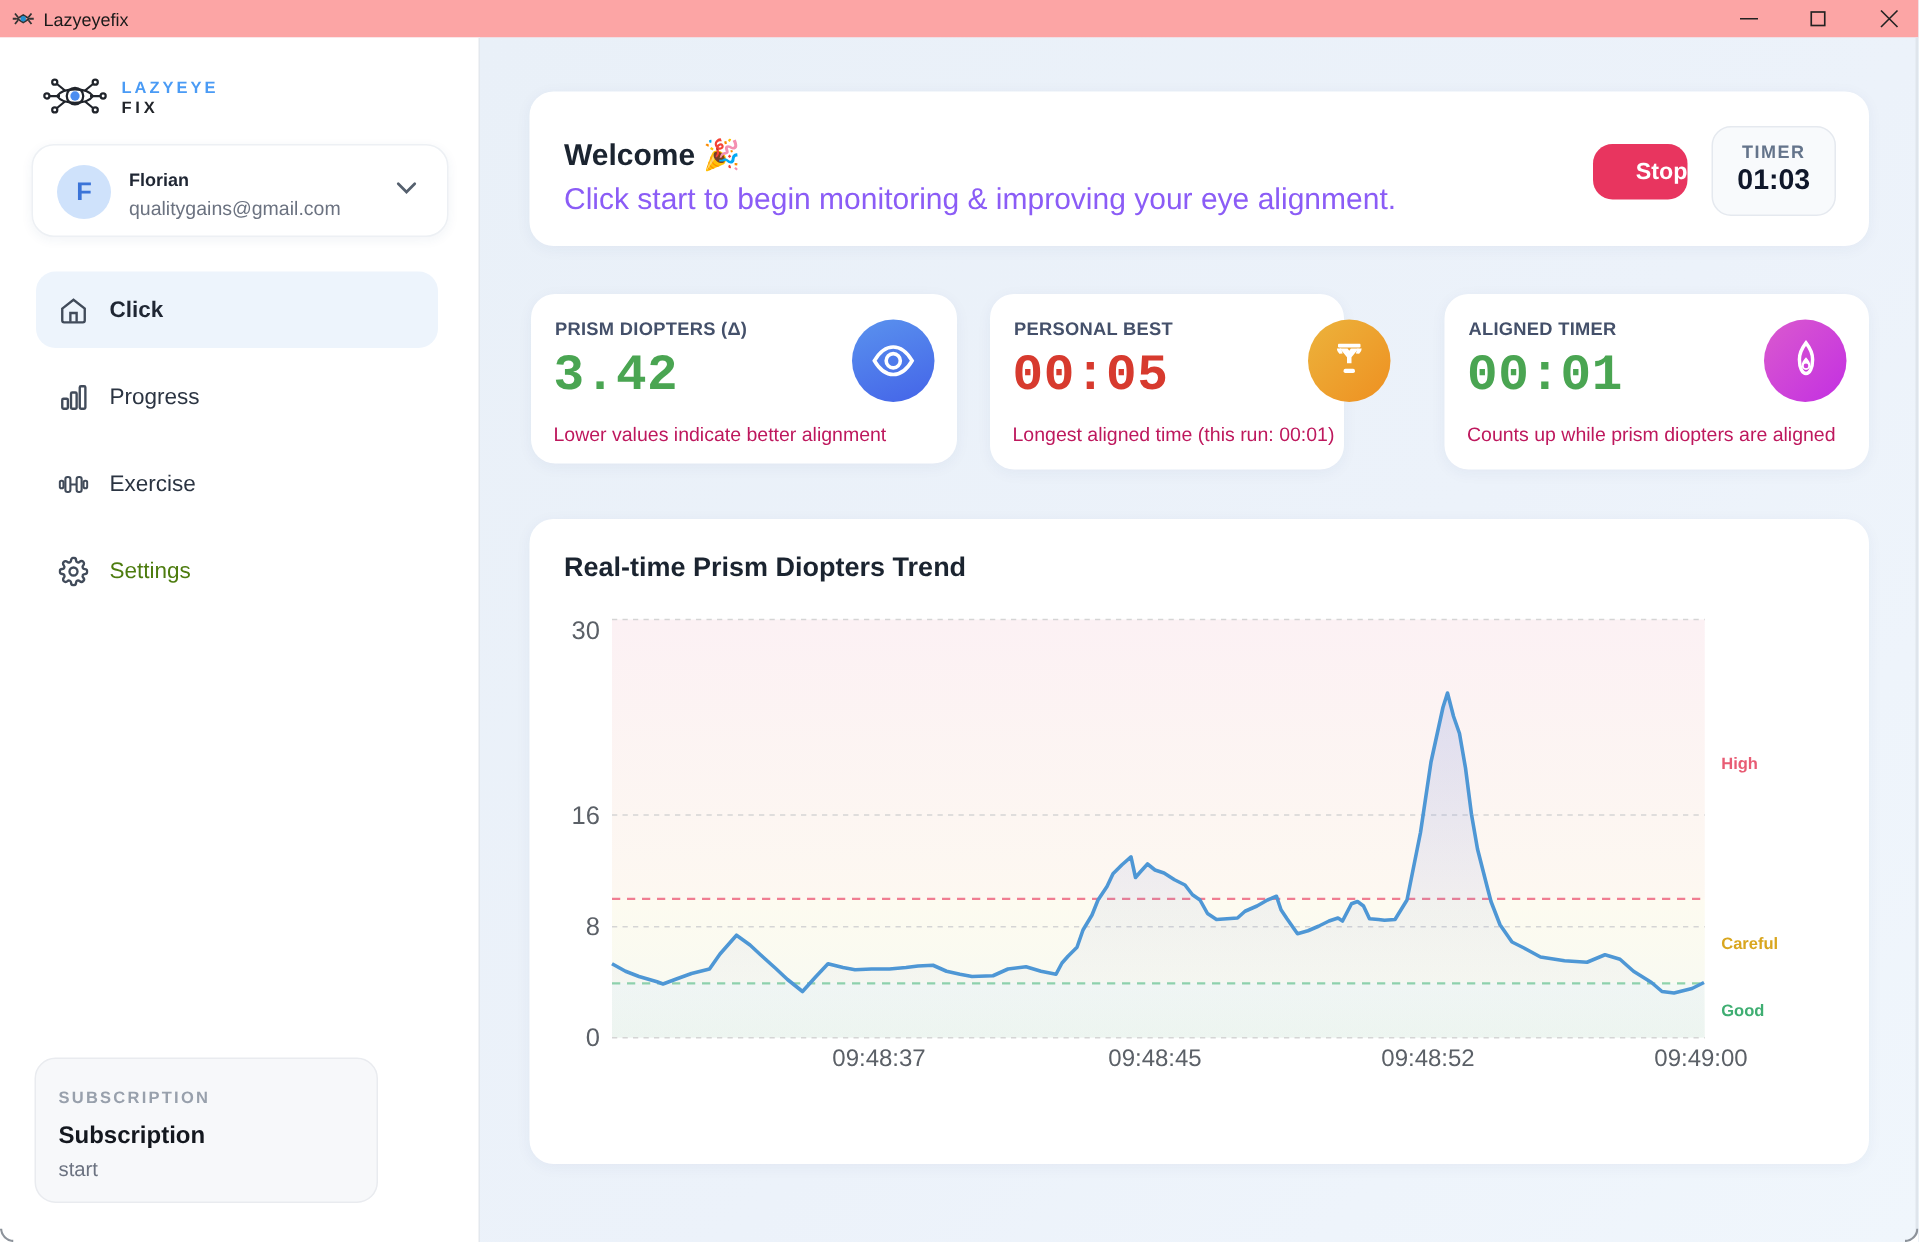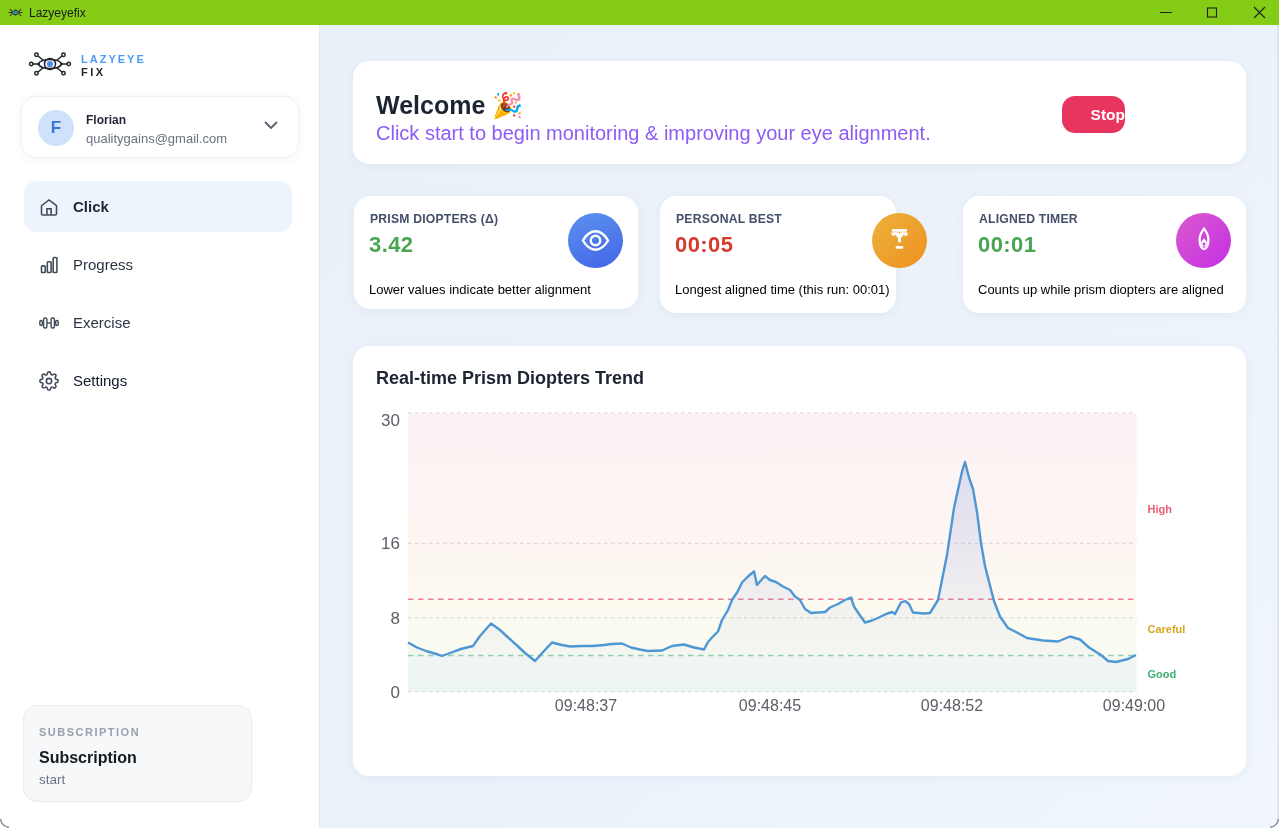--- a/index.html
+++ b/index.html
@@ -1,26 +1,26 @@
 <!DOCTYPE html>
 <html><head>
 <meta charset="utf-8">
 <style>
   * { margin:0; padding:0; box-sizing:border-box; }
   html,body { width:1279px; height:828px; overflow:hidden; }
   body { font-family:"Liberation Sans", sans-serif; position:relative; background:#eef3fa; }
-  #titlebar { position:absolute; left:0; top:0; width:1279px; height:25px; background:#84cc16; }
+  #titlebar { position:absolute; left:0; top:0; width:1279px; height:25px; background:#fca5a5; }
   #titlebar .tname { position:absolute; left:29px; top:6px; font-size:12px; color:#1a1a1a; }
   .winbtn { position:absolute; top:0; width:14px; height:25px; color:#222; }
   #sidebar { position:absolute; left:0; top:25px; width:320px; height:803px; background:#ffffff; border-right:1px solid #e3e8ee; }
   #main { position:absolute; left:320px; top:25px; width:959px; height:803px; background:linear-gradient(135deg,#e9f0f8 0%,#ecf2fa 55%,#f0f6fc 100%); }
   .card { position:absolute; background:#fff; border-radius:16px; box-shadow:0 2px 10px rgba(30,60,120,0.05); }
   .slabel { font-size:12.2px; font-weight:bold; color:#44506a; letter-spacing:0.2px; }
-  .subt { font-size:13px; color:#000000; }
-  .sval { font-size:22px; font-weight:bold; line-height:1; letter-spacing:0.4px; }
+  .subt { font-size:13px; color:#be185d; }
+  .sval { font-size:34px; font-weight:bold; line-height:1; letter-spacing:0.4px;font-family:Liberation Mono, monospace; }
 </style>
 </head>
 <body>
 <div id="titlebar">
   <svg style="position:absolute;left:8px;top:6px" width="15" height="13" viewBox="0 0 30 26">
     <g stroke="#333" stroke-width="2.4" fill="none">
       <path d="M7 13 L15 8 L23 13 L15 18 Z"></path>
       <path d="M8 11 L4 6 M8 15 L4 20 M22 11 L26 6 M22 15 L26 20 M6 13 L1 13 M24 13 L29 13"></path>
     </g>
     <circle cx="15" cy="13" r="3.6" fill="#1f8fd0"></circle>
@@ -62,21 +62,21 @@
     <div style="position:absolute;left:64px;top:34px;font-size:13px;color:#6b7280">qualitygains@gmail.com</div>
     <svg style="position:absolute;right:20px;top:24px" width="14" height="9" viewBox="0 0 14 9">
         <path d="M1.5 1.5 L7 7 L12.5 1.5" fill="none" stroke="#55606e" stroke-width="1.8" stroke-linecap="round"></path>
       </svg>
   </div>
 
   <div style="position:absolute;left:24px;top:156px;width:268px;height:51px;background:#edf4fc;border-radius:13px"></div>
   <div class="navtxt" style="position:absolute;left:73px;top:173px;font-size:15px;font-weight:bold;color:#1f2633">Click</div>
   <div class="navtxt" style="position:absolute;left:73px;top:231px;font-size:15px;color:#2b3442">Progress</div>
   <div class="navtxt" style="position:absolute;left:73px;top:289px;font-size:15px;color:#2b3442">Exercise</div>
-  <div class="navtxt" style="position:absolute;left:73px;top:347px;font-size:15px;color:#0f172a">Settings</div>
+  <div class="navtxt" style="position:absolute;left:73px;top:347px;font-size:15px;color:#4d7c0f">Settings</div>
 
   <svg style="position:absolute;left:39px;top:172px" width="20" height="20" viewBox="0 0 24 24" fill="none" stroke="#414b5a" stroke-width="1.9">
       <path d="M3 10.5 L12 3.5 L21 10.5 V20 a1.5 1.5 0 0 1 -1.5 1.5 h-15 a1.5 1.5 0 0 1 -1.5 -1.5 Z"></path>
       <path d="M9.5 21 v-7 h5 v7"></path>
     </svg>
   <svg style="position:absolute;left:39px;top:230px" width="20" height="20" viewBox="0 0 24 24" fill="none" stroke="#414b5a" stroke-width="1.9">
       <rect x="3" y="13" width="4.5" height="8" rx="1"></rect>
       <rect x="10" y="8" width="4.5" height="13" rx="1"></rect>
       <rect x="17" y="3" width="4.5" height="18" rx="1"></rect>
     </svg>
@@ -95,23 +95,27 @@
   <div style="position:absolute;left:23px;top:680px;width:229px;height:97px;background:#f7f8fa;border:1px solid #e9ebef;border-radius:14px">
     <div style="position:absolute;left:15px;top:20px;font-size:11px;font-weight:bold;color:#98a0ac;letter-spacing:1.5px">SUBSCRIPTION</div>
     <div style="position:absolute;left:15px;top:43px;font-size:16px;font-weight:bold;color:#14181f">Subscription</div>
     <div style="position:absolute;left:15px;top:66px;font-size:13.5px;color:#6b7280">start</div>
   </div>
 </div>
 
 <div id="main">
 
   <div class="card" style="left:33px;top:36px;width:893px;height:103px">
-    <div style="position:absolute;left:23px;top:30px;font-size:25px;font-weight:bold;color:#1b2430">Welcome 🎉</div>
+    <div style="position:absolute;left:23px;top:30px;font-size:20px;font-weight:bold;color:#1b2430">Welcome 🎉</div>
     <div style="position:absolute;left:23px;top:61px;font-size:20px;color:#8b5cf6">Click start to begin monitoring &amp; improving your eye alignment.</div>
     <div style="position:absolute;left:709px;top:35px;width:63px;height:37px;background:#e8355f;border-radius:13px;color:#fff;font-size:15.5px;font-weight:bold;text-align:right;line-height:37px">Stop</div>
+    <div style="position:absolute;left:788px;top:23px;width:83px;height:60px;background:#f8fafc;border:1px solid #e5e9ef;border-radius:13px;text-align:center">
+      <div style="font-size:12px;font-weight:bold;color:#64748b;letter-spacing:1px;margin-top:9px">TIMER</div>
+      <div style="font-size:19px;font-weight:bold;color:#0f172a;margin-top:2px">01:03</div>
+    </div>
   </div>
 
   <div class="card" style="left:34px;top:170.5px;width:283.5px;height:113px">
     <div class="slabel" style="position:absolute;left:16px;top:16px">PRISM DIOPTERS (Δ)</div>
     <div class="sval" style="position:absolute;left:15px;top:38.5px;color:#4aa552">3.42</div>
     <div class="subt" style="position:absolute;left:15px;top:86px">Lower values indicate better alignment</div>
     <div style="position:absolute;left:214px;top:17px;width:55px;height:55px;border-radius:50%;background:linear-gradient(160deg,#5a92ee,#4464e8)">
       <svg style="position:absolute;left:13px;top:13px" width="29" height="29" viewBox="0 0 24 24" fill="none" stroke="#fff" stroke-width="2">
           <path d="M1.6 12 C5 6.2 8.5 4.4 12 4.4 C15.5 4.4 19 6.2 22.4 12 C19 17.8 15.5 19.6 12 19.6 C8.5 19.6 5 17.8 1.6 12 Z"></path>
           <circle cx="12" cy="12" r="3.9"></circle>

